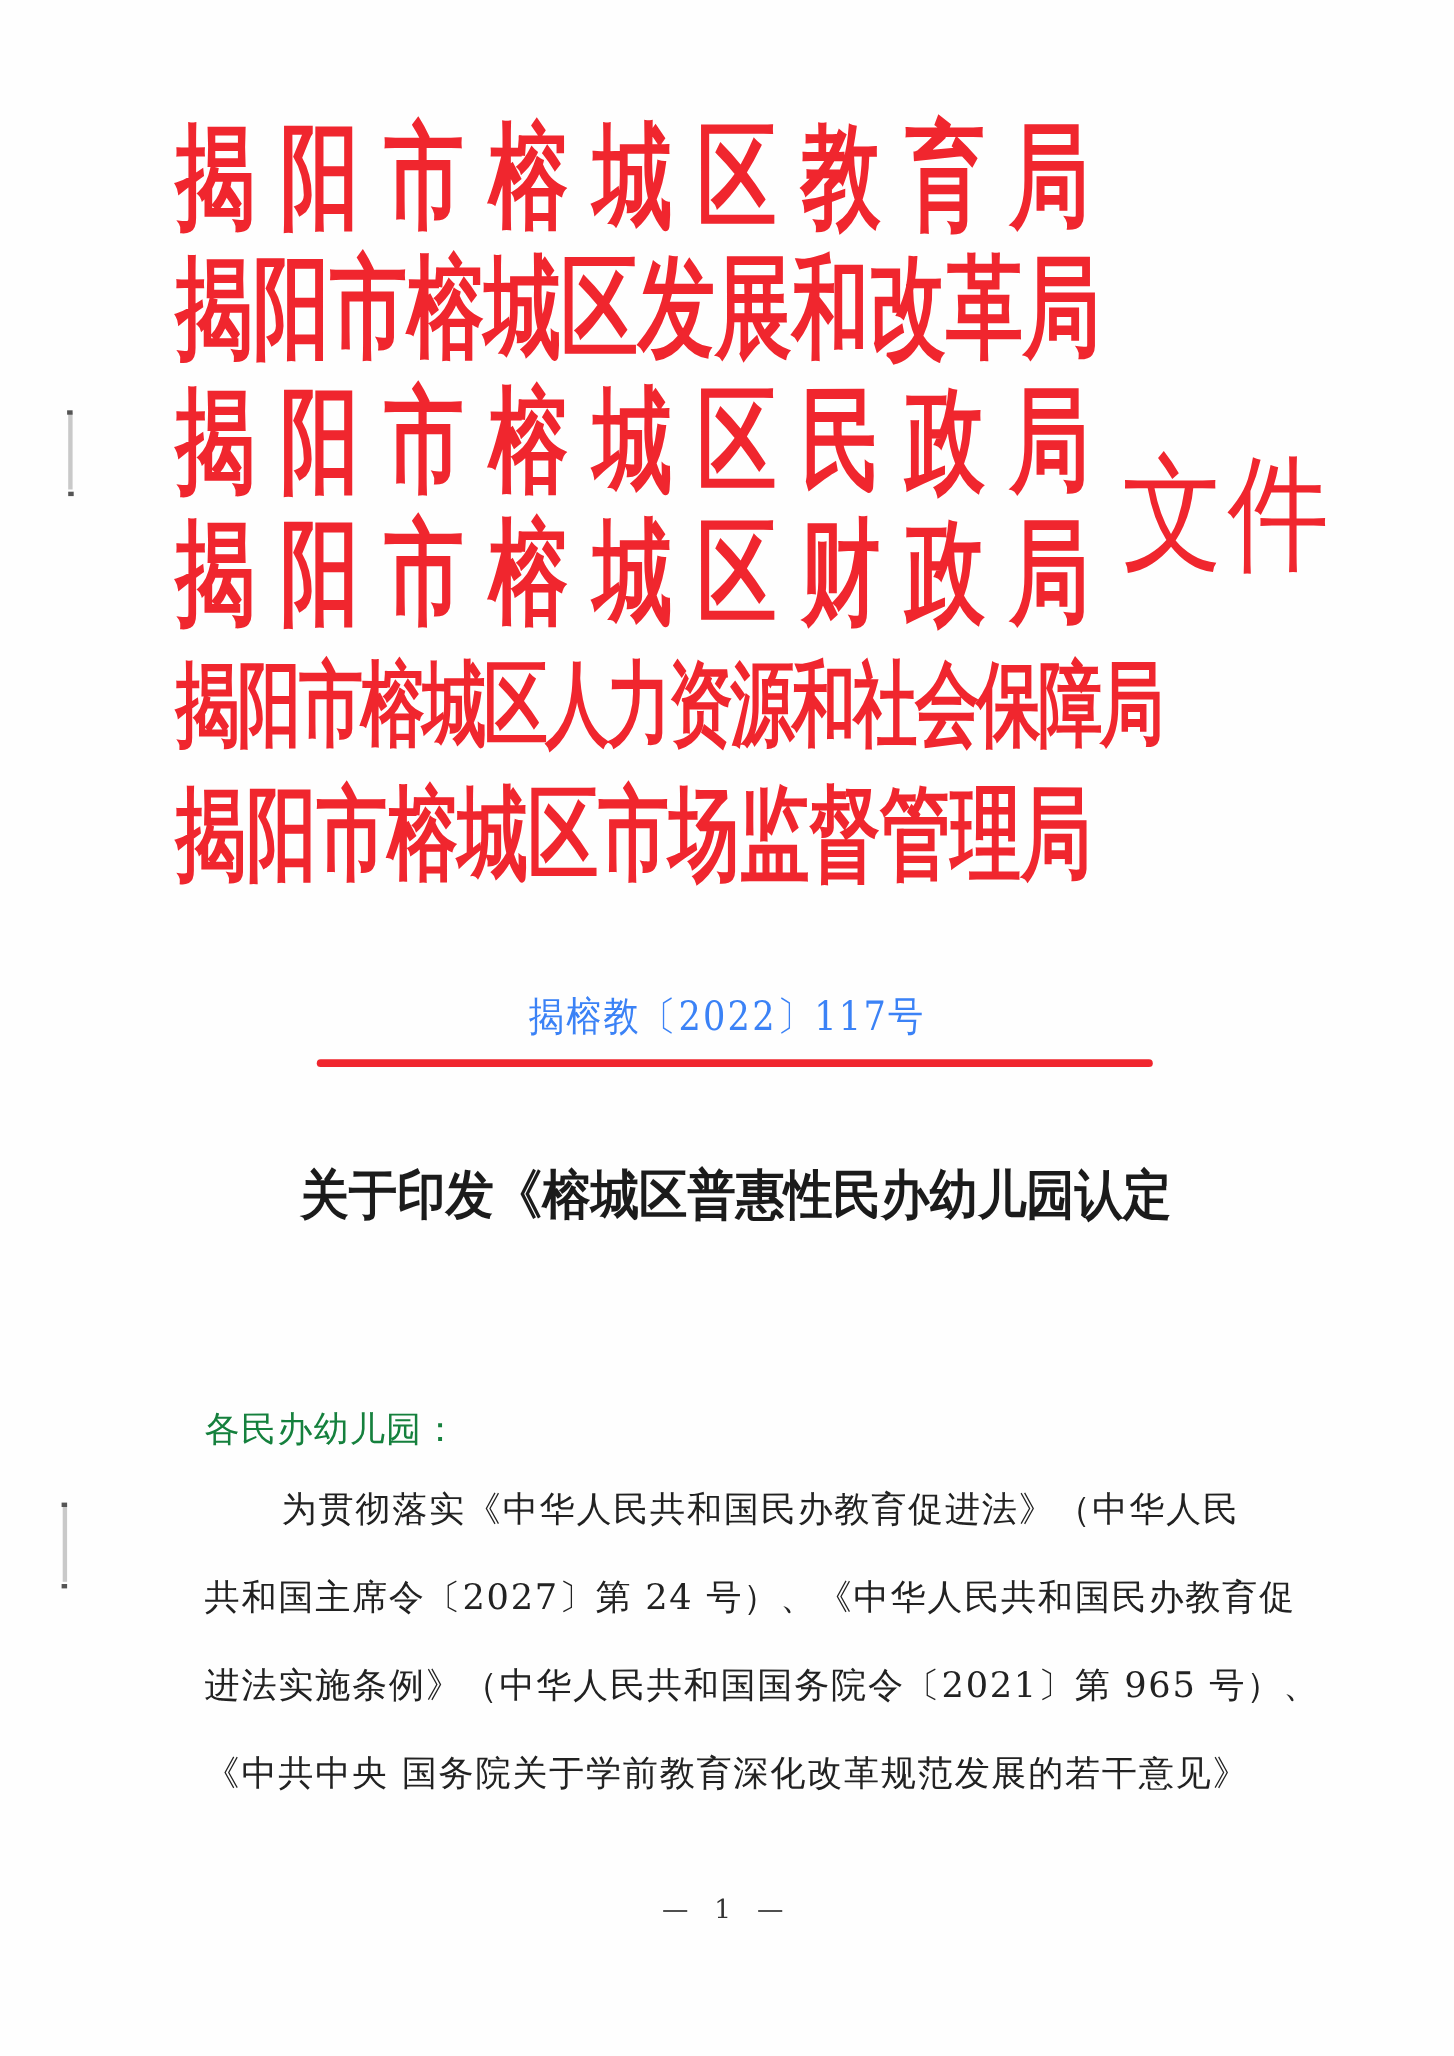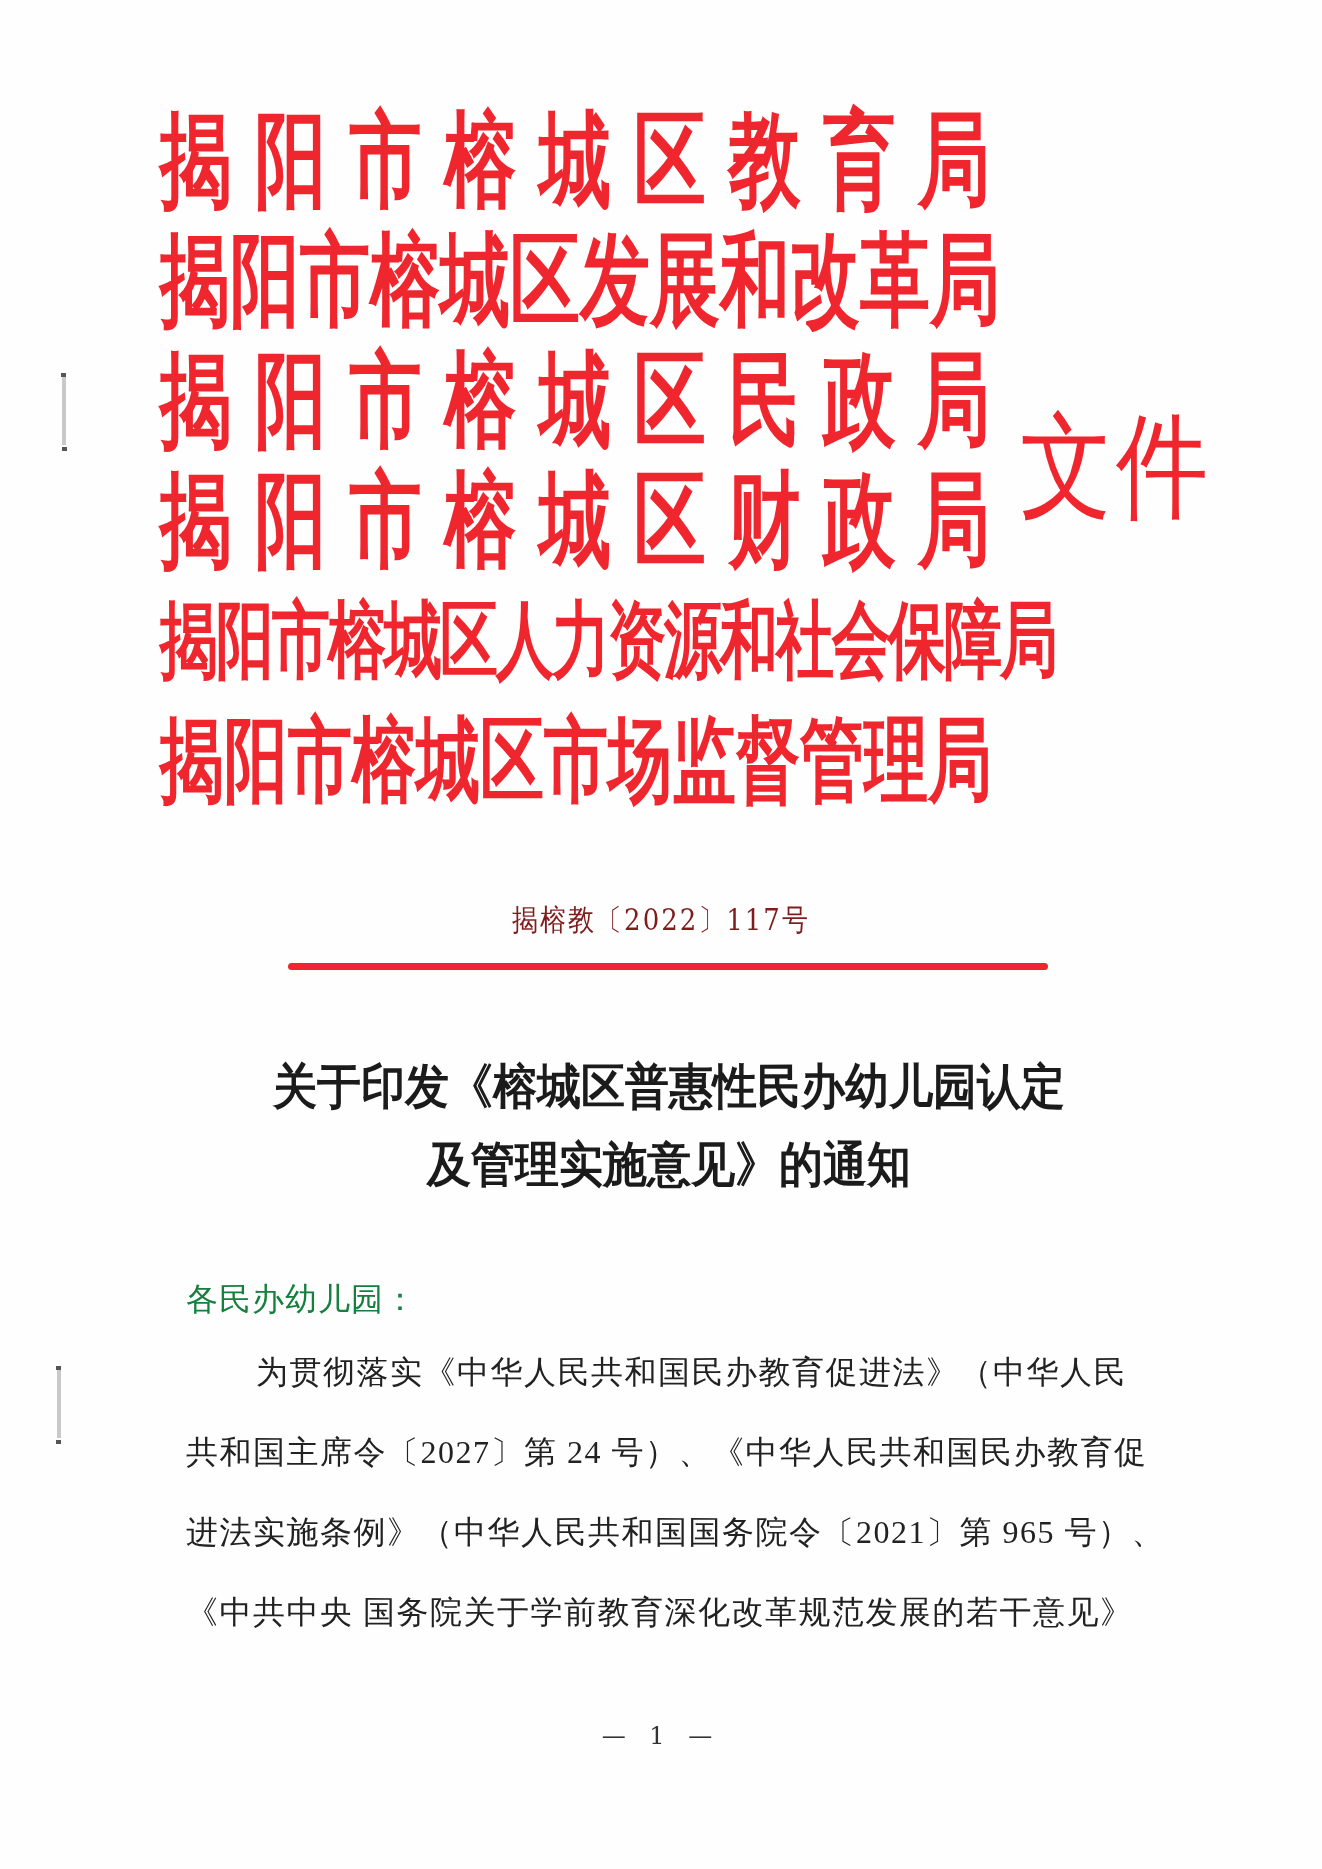--- a/index.html
+++ b/index.html
@@ -61,23 +61,23 @@
       transform: scaleY(1.25);
       transform-origin: left top;
       letter-spacing: 4px;
     }
     .doc-number {
       position: absolute;
       left: 0;
       width: 1322px;
       top: 903px;
       text-align: center;
-      font-size: 26px;
+      font-size: 32px;
       letter-spacing: 2px;
-      color: #7f1d1d;
+      color: #3b82f6;
     }
     .doc-number .inner {
       display: inline-block;
       transform: scaleY(1.15);
     }
     .red-rule {
       position: absolute;
       left: 288px;
       top: 963px;
       width: 760px;
@@ -115,21 +115,20 @@
     }
     .body-text {
       position: absolute;
       left: 186px;
       top: 1332px;
       width: 960px;
       font-size: 32px;
       line-height: 80px;
       color: #222;
       letter-spacing: 1.5px;
-      font-family: Liberation Serif, serif;
     }
     .body-line {
       display: block;
       white-space: nowrap;
     }
     .body-line.indent {
       padding-left: 70px;
     }
     .page-number {
       position: absolute;
@@ -250,21 +249,20 @@
   <div class="issuer-suffix">文件</div>
 
   <div class="doc-number">
     <span class="inner">揭榕教〔2022〕117号</span>
   </div>
 
   <div class="red-rule"></div>
 
   <div class="title">
     <div class="title-line"><span>关于印发《榕城区普惠性民办幼儿园认定</span></div>
-    <div class="title-line"><span>及管理实施意见》的通知</span></div>
   </div>
 
   <div class="salutation">各民办幼儿园：</div>
 
   <div class="body-text">
     <span class="body-line indent">为贯彻落实《中华人民共和国民办教育促进法》（中华人民</span>
     <span class="body-line">共和国主席令〔2027〕第 24 号）、《中华人民共和国民办教育促</span>
     <span class="body-line">进法实施条例》（中华人民共和国国务院令〔2021〕第 965 号）、</span>
     <span class="body-line">《中共中央 国务院关于学前教育深化改革规范发展的若干意见》</span>
   </div>

